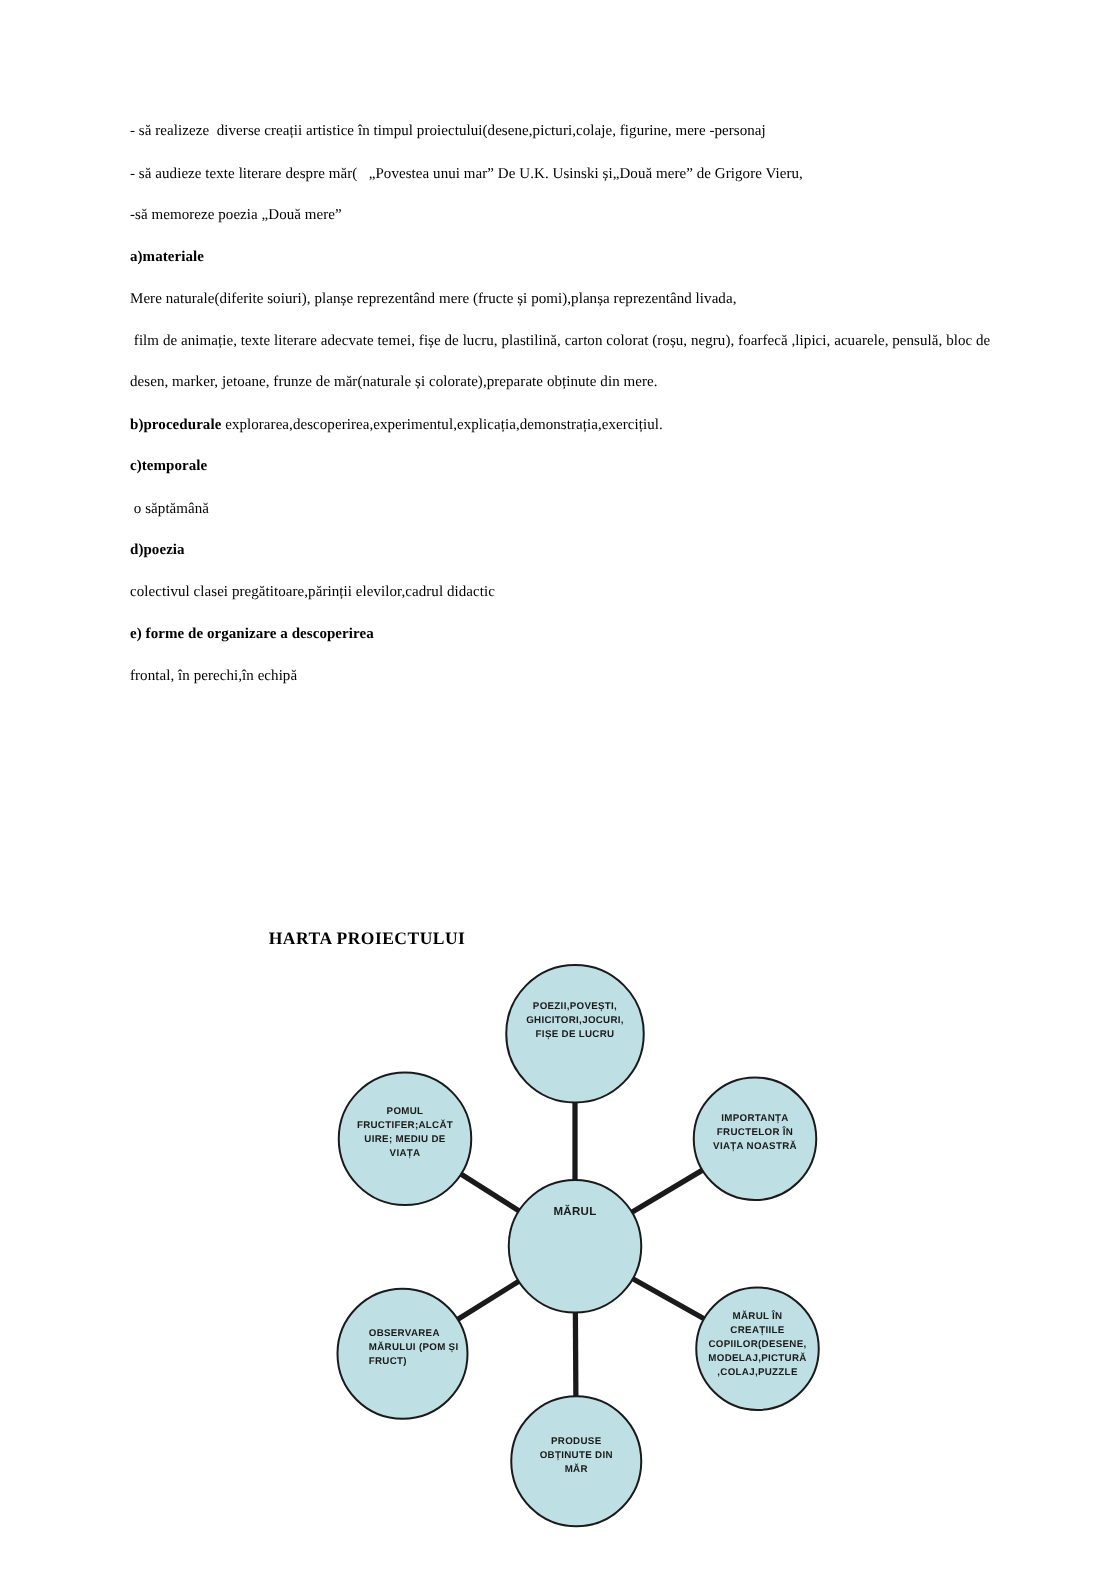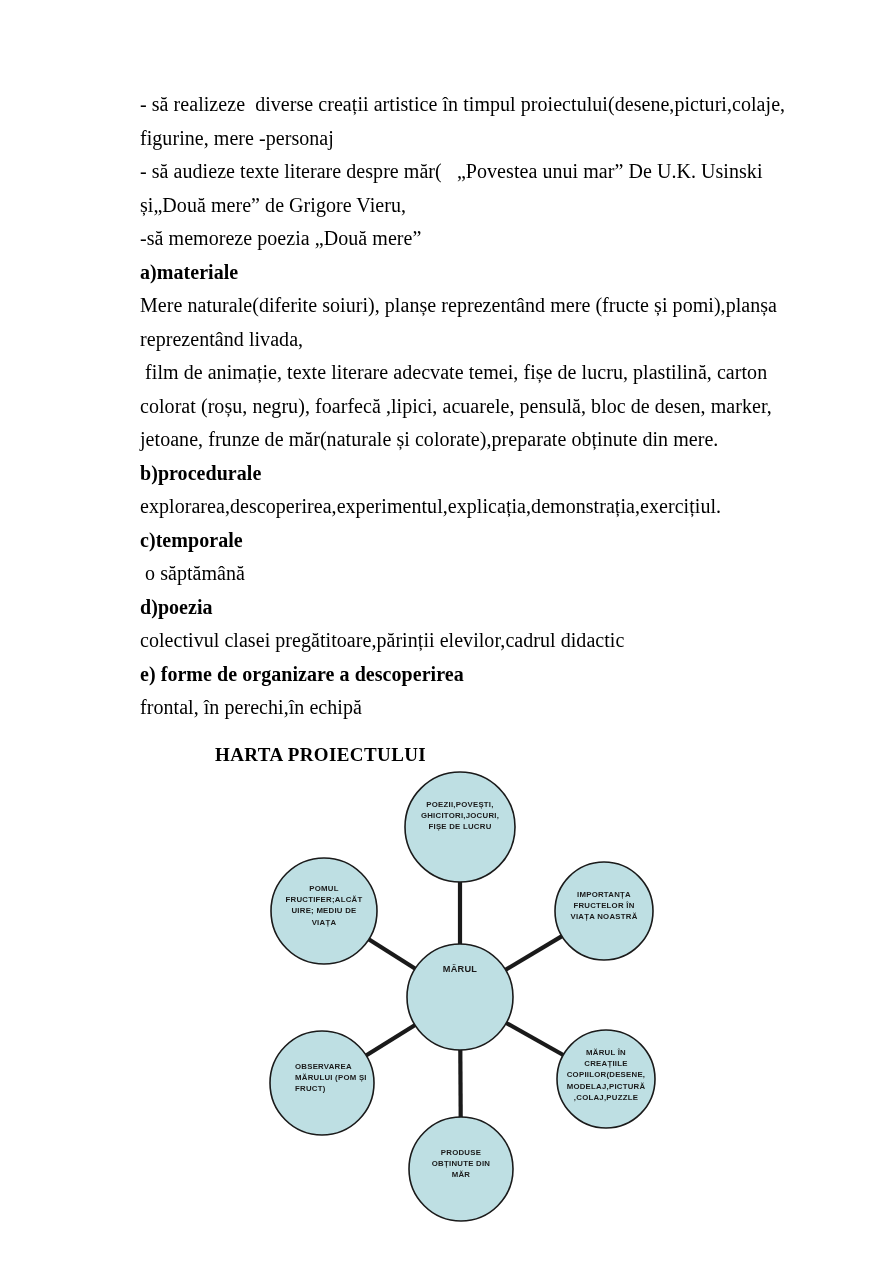--- a/index.html
+++ b/index.html
@@ -24,34 +24,33 @@
   }
 
   .doc-body {
     position: absolute;
     left: 104px;
     top: 88px;
     width: 690px;
   }
 
   .line {
-    font-size: 20px;
+    font-size: 12px;
     line-height: 33.5px;
     white-space: pre-wrap;
     letter-spacing: 0.05px;
-    margin-left: 36px;
   }
   .line.bold { font-weight: bold; }
   .line .bold-run { font-weight: bold; }
 
   .map-title {
     position: absolute;
     left: 215px;
     top: 744px;
-    font-size: 19px;
+    font-size: 14px;
     font-weight: bold;
     letter-spacing: 0.4px;
   }
 
   
   .diagram {
     position: absolute;
     left: 250px;
     top: 770px;
     width: 430px;

